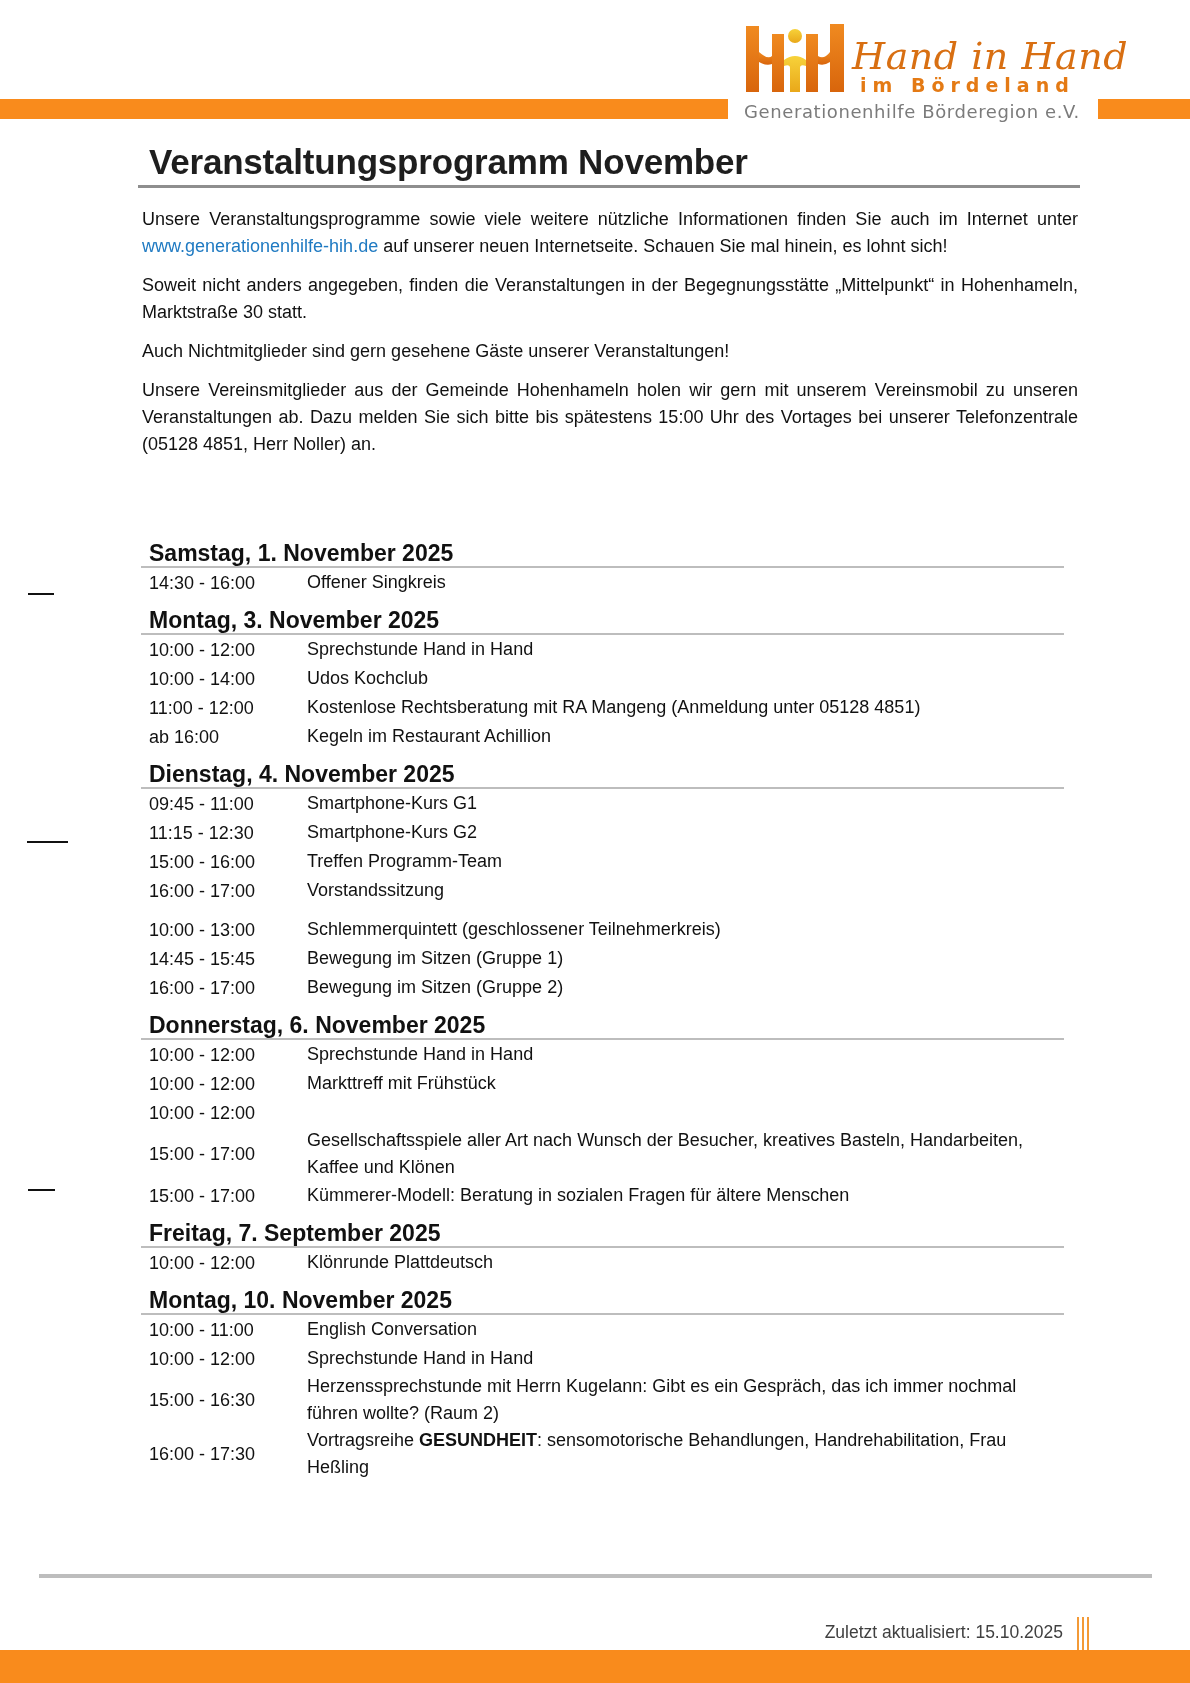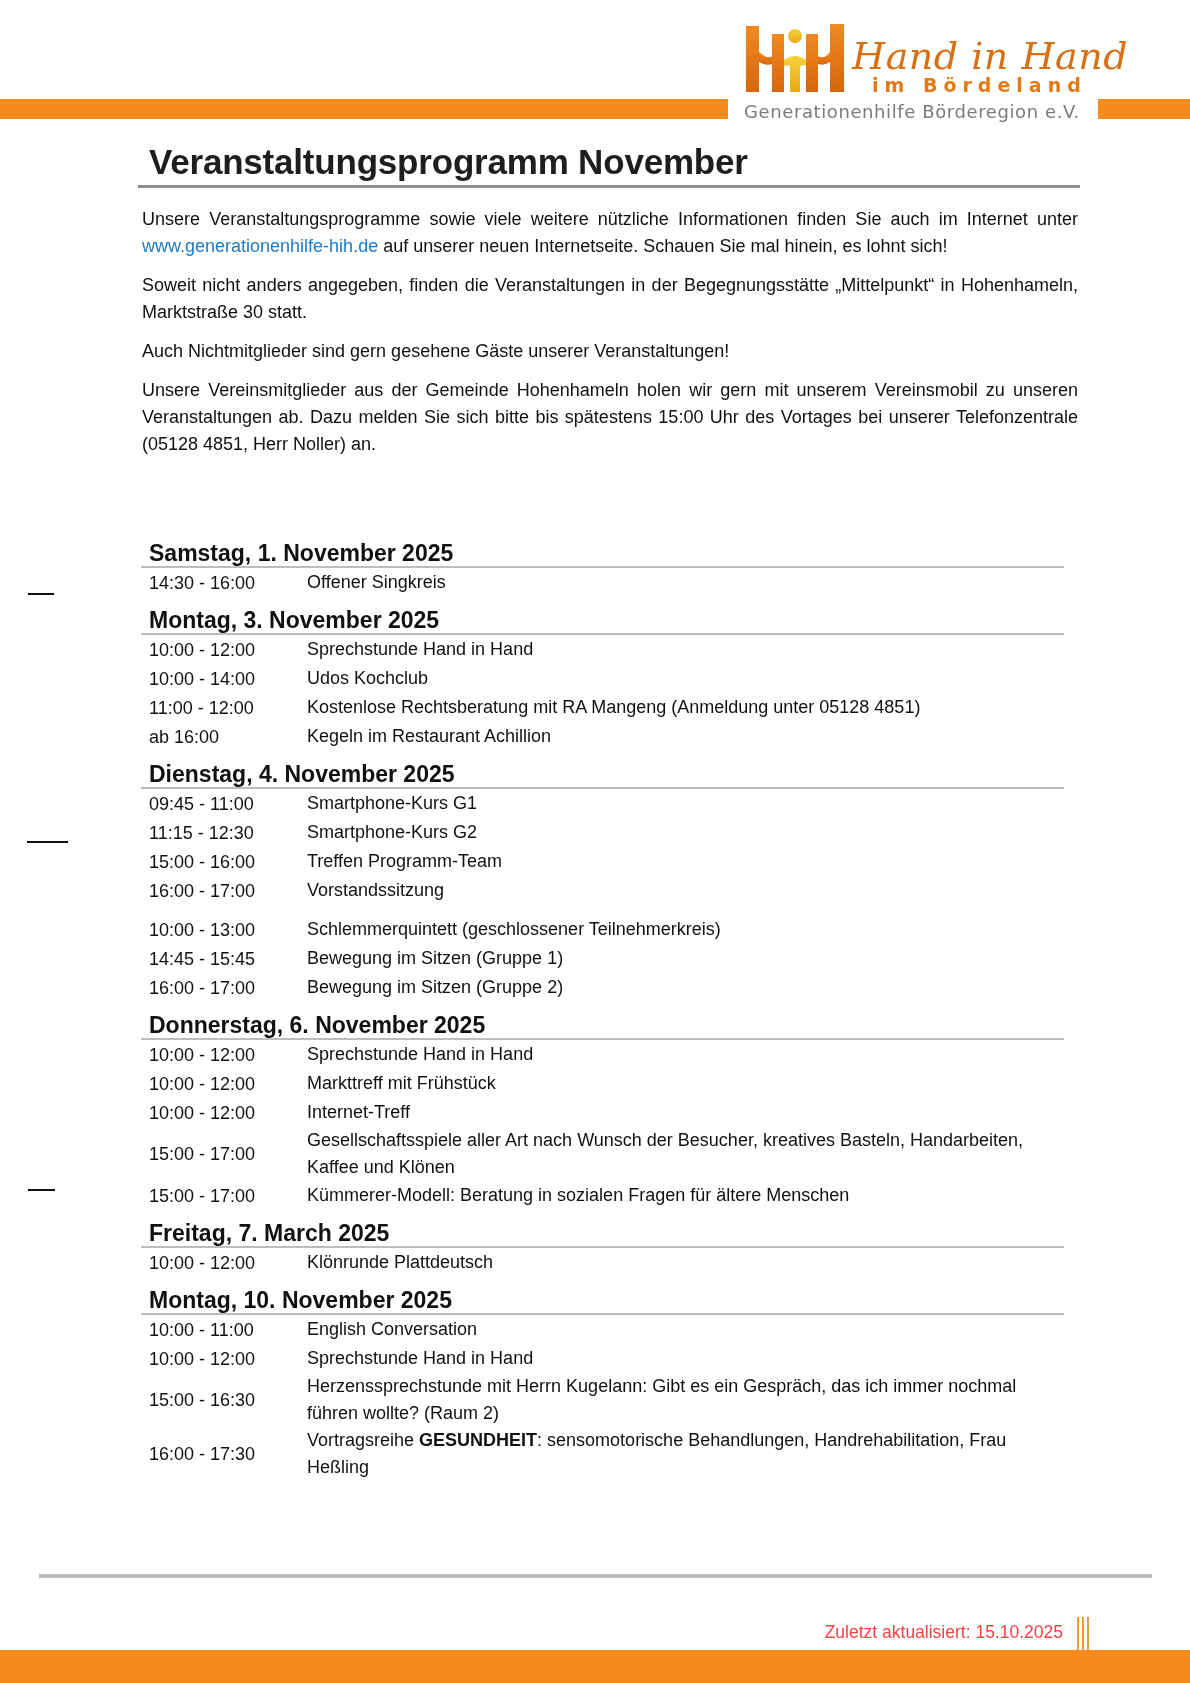--- a/index.html
+++ b/index.html
@@ -6,21 +6,21 @@
     body { width: 1190px; height: 1683px; position: relative; overflow: hidden;
            font-family: "Liberation Sans", "DejaVu Sans", sans-serif; color: #111; }
 
     .orange-bar-left { position: absolute; left: 0; top: 99px; width: 728px; height: 20px; background: #f98b1c; }
     .orange-bar-right { position: absolute; left: 1098px; top: 99px; width: 92px; height: 20px; background: #f98b1c; }
 
     .logo { position: absolute; left: 744px; top: 22px; width: 340px; height: 100px; }
     .logo-mark { position: absolute; left: 0; top: 0; width: 104px; height: 72px; }
     .logo-script { position: absolute; left: 108px; top: 12px; font-family: "DejaVu Serif", serif; font-style: italic;
                    font-size: 38px; color: #d86f12; letter-spacing: 0.5px; white-space: nowrap; }
-    .logo-sub { position: absolute; left: 128px; top: 52px; font-family: "DejaVu Sans", sans-serif; font-weight: bold;
+    .logo-sub { position: absolute; left: 116px; top: 52px; font-family: "DejaVu Sans", sans-serif; font-weight: bold;
                 font-size: 19px; color: #e47a14; letter-spacing: 6px; white-space: nowrap; }
     .logo-org { position: absolute; left: 0; top: 79px; font-family: "DejaVu Sans", sans-serif; font-size: 18px;
                 color: #7b7b7b; letter-spacing: 0.6px; white-space: nowrap; }
 
     .title { position: absolute; left: 141px; top: 134px; font-family: "Liberation Sans", sans-serif; font-weight: bold;
              font-size: 35px; color: #1e1e1e; margin: 8px; letter-spacing: -0.2px; }
     .title-rule { position: absolute; left: 138px; top: 185px; width: 942px; height: 3px; background: #8e8e8e; }
 
     .intro { position: absolute; left: 142px; top: 206px; width: 936px; font-family: "Liberation Sans", sans-serif;
              font-size: 18px; line-height: 27px; color: #111; }
@@ -34,21 +34,21 @@
                 border-bottom: 2px solid #bdbdbd; }
     .ev { display: flex; align-items: center; padding-left: 8px; min-height: 29px; }
     .ev .t { width: 158px; flex: 0 0 158px; line-height: 28px; }
     .ev .d { flex: 1; line-height: 27px; }
     .ev.two { min-height: 54px; }
 
     .margin-mark { position: absolute; height: 2px; background: #111; }
 
     .bottom-rule { position: absolute; left: 39px; top: 1574px; width: 1113px; height: 4px; background: #bdbdbd; }
     .updated { position: absolute; left: 800px; top: 1622px; width: 263px; text-align: right;
-               font-family: "Liberation Sans", sans-serif; font-size: 17.5px; color: #ef4444; }
+               font-family: "Liberation Sans", sans-serif; font-size: 17.5px; color: #404040; }
     .footer-ticks { position: absolute; left: 1077px; top: 1617px; width: 14px; height: 34px; }
     .footer-ticks span { position: absolute; top: 0; width: 2px; height: 34px; background: #f39a37; }
     .footer-bar { position: absolute; left: 0; top: 1650px; width: 1190px; height: 33px; background: #f98b1c; }
   </style>
 </head>
 <body>
 
 <div class="orange-bar-left"></div>
 <div class="orange-bar-right"></div>
 
@@ -156,33 +156,32 @@
       <div class="ev">
         <div class="t">10:00 - 12:00</div>
         <div class="d">Sprechstunde Hand in Hand</div>
       </div>
       <div class="ev">
         <div class="t">10:00 - 12:00</div>
         <div class="d">Markttreff mit Frühstück</div>
       </div>
       <div class="ev">
         <div class="t">10:00 - 12:00</div>
-        <div class="d">Internet-Treff</div>
       </div>
       <div class="ev two">
         <div class="t">15:00 - 17:00</div>
         <div class="d">Gesellschaftsspiele aller Art nach Wunsch der Besucher, kreatives Basteln, Handarbeiten, Kaffee und Klönen</div>
       </div>
       <div class="ev">
         <div class="t">15:00 - 17:00</div>
         <div class="d">Kümmerer-Modell: Beratung in sozialen Fragen für ältere Menschen</div>
       </div>
     </div>
     <div class="day">
-      <div class="day-head">Freitag, 7. March 2025</div>
+      <div class="day-head">Freitag, 7. September 2025</div>
       <div class="ev">
         <div class="t">10:00 - 12:00</div>
         <div class="d">Klönrunde Plattdeutsch</div>
       </div>
     </div>
     <div class="day">
       <div class="day-head">Montag, 10. November 2025</div>
       <div class="ev">
         <div class="t">10:00 - 11:00</div>
         <div class="d">English Conversation</div>

